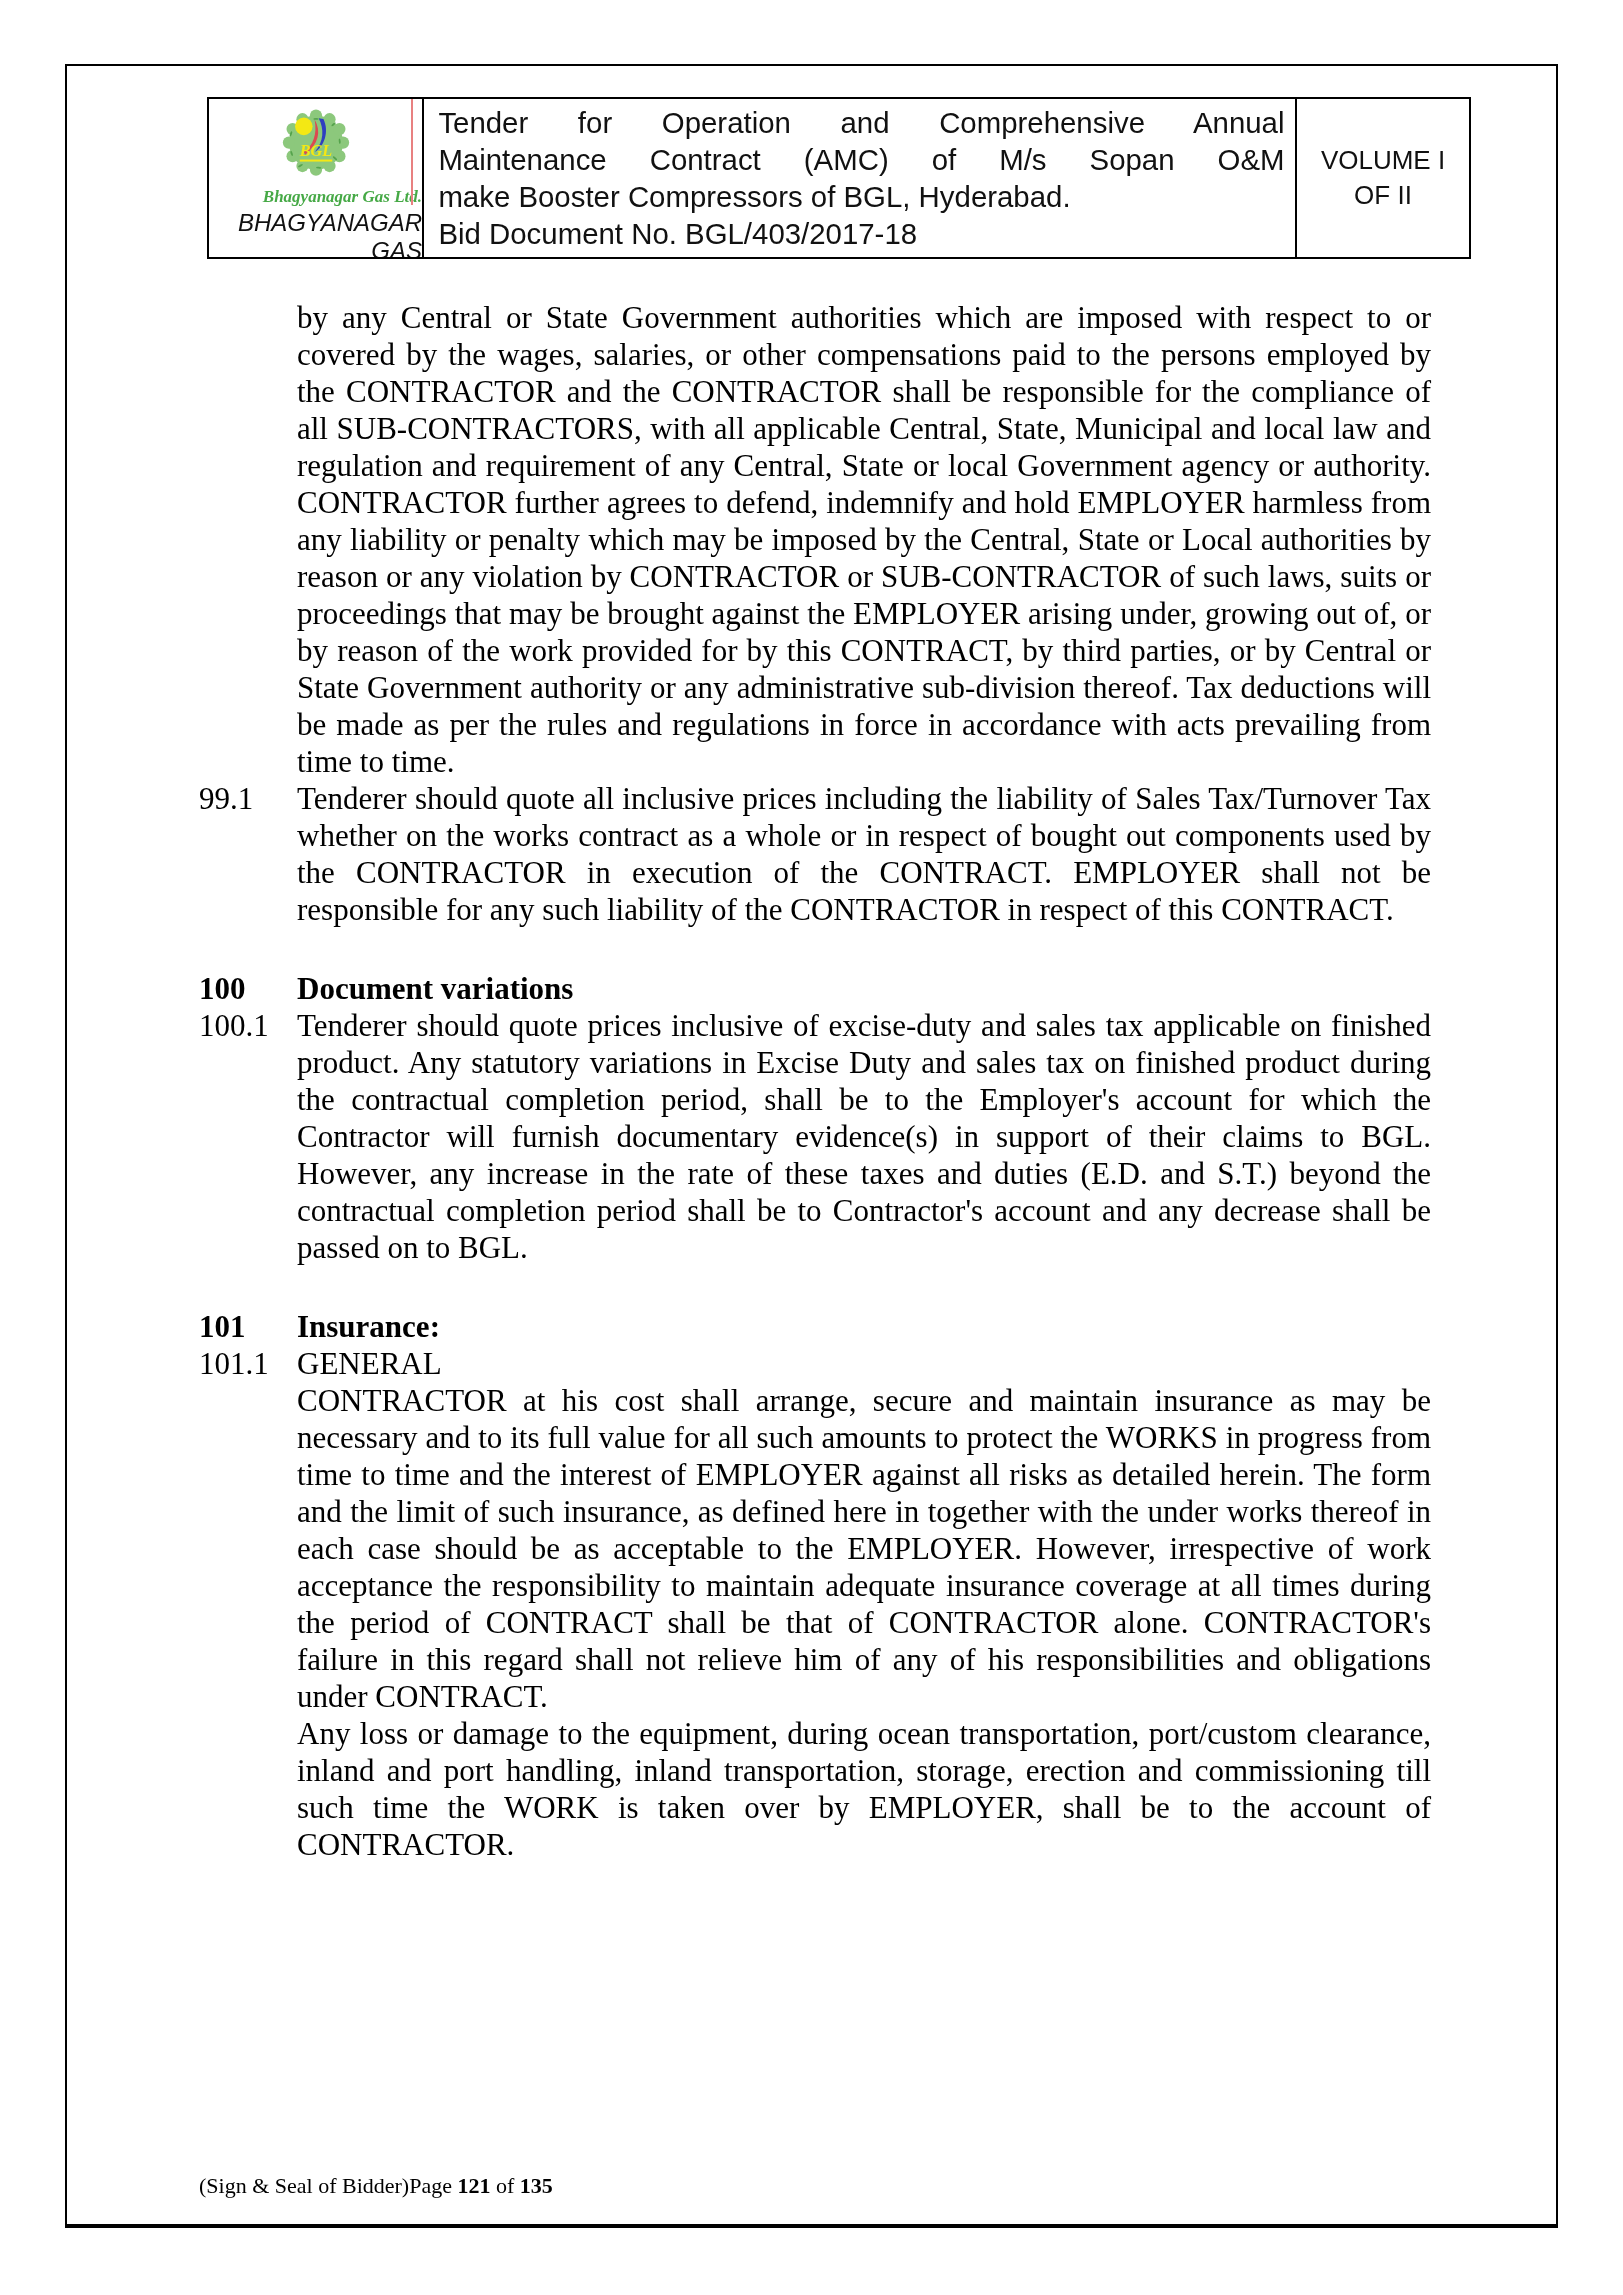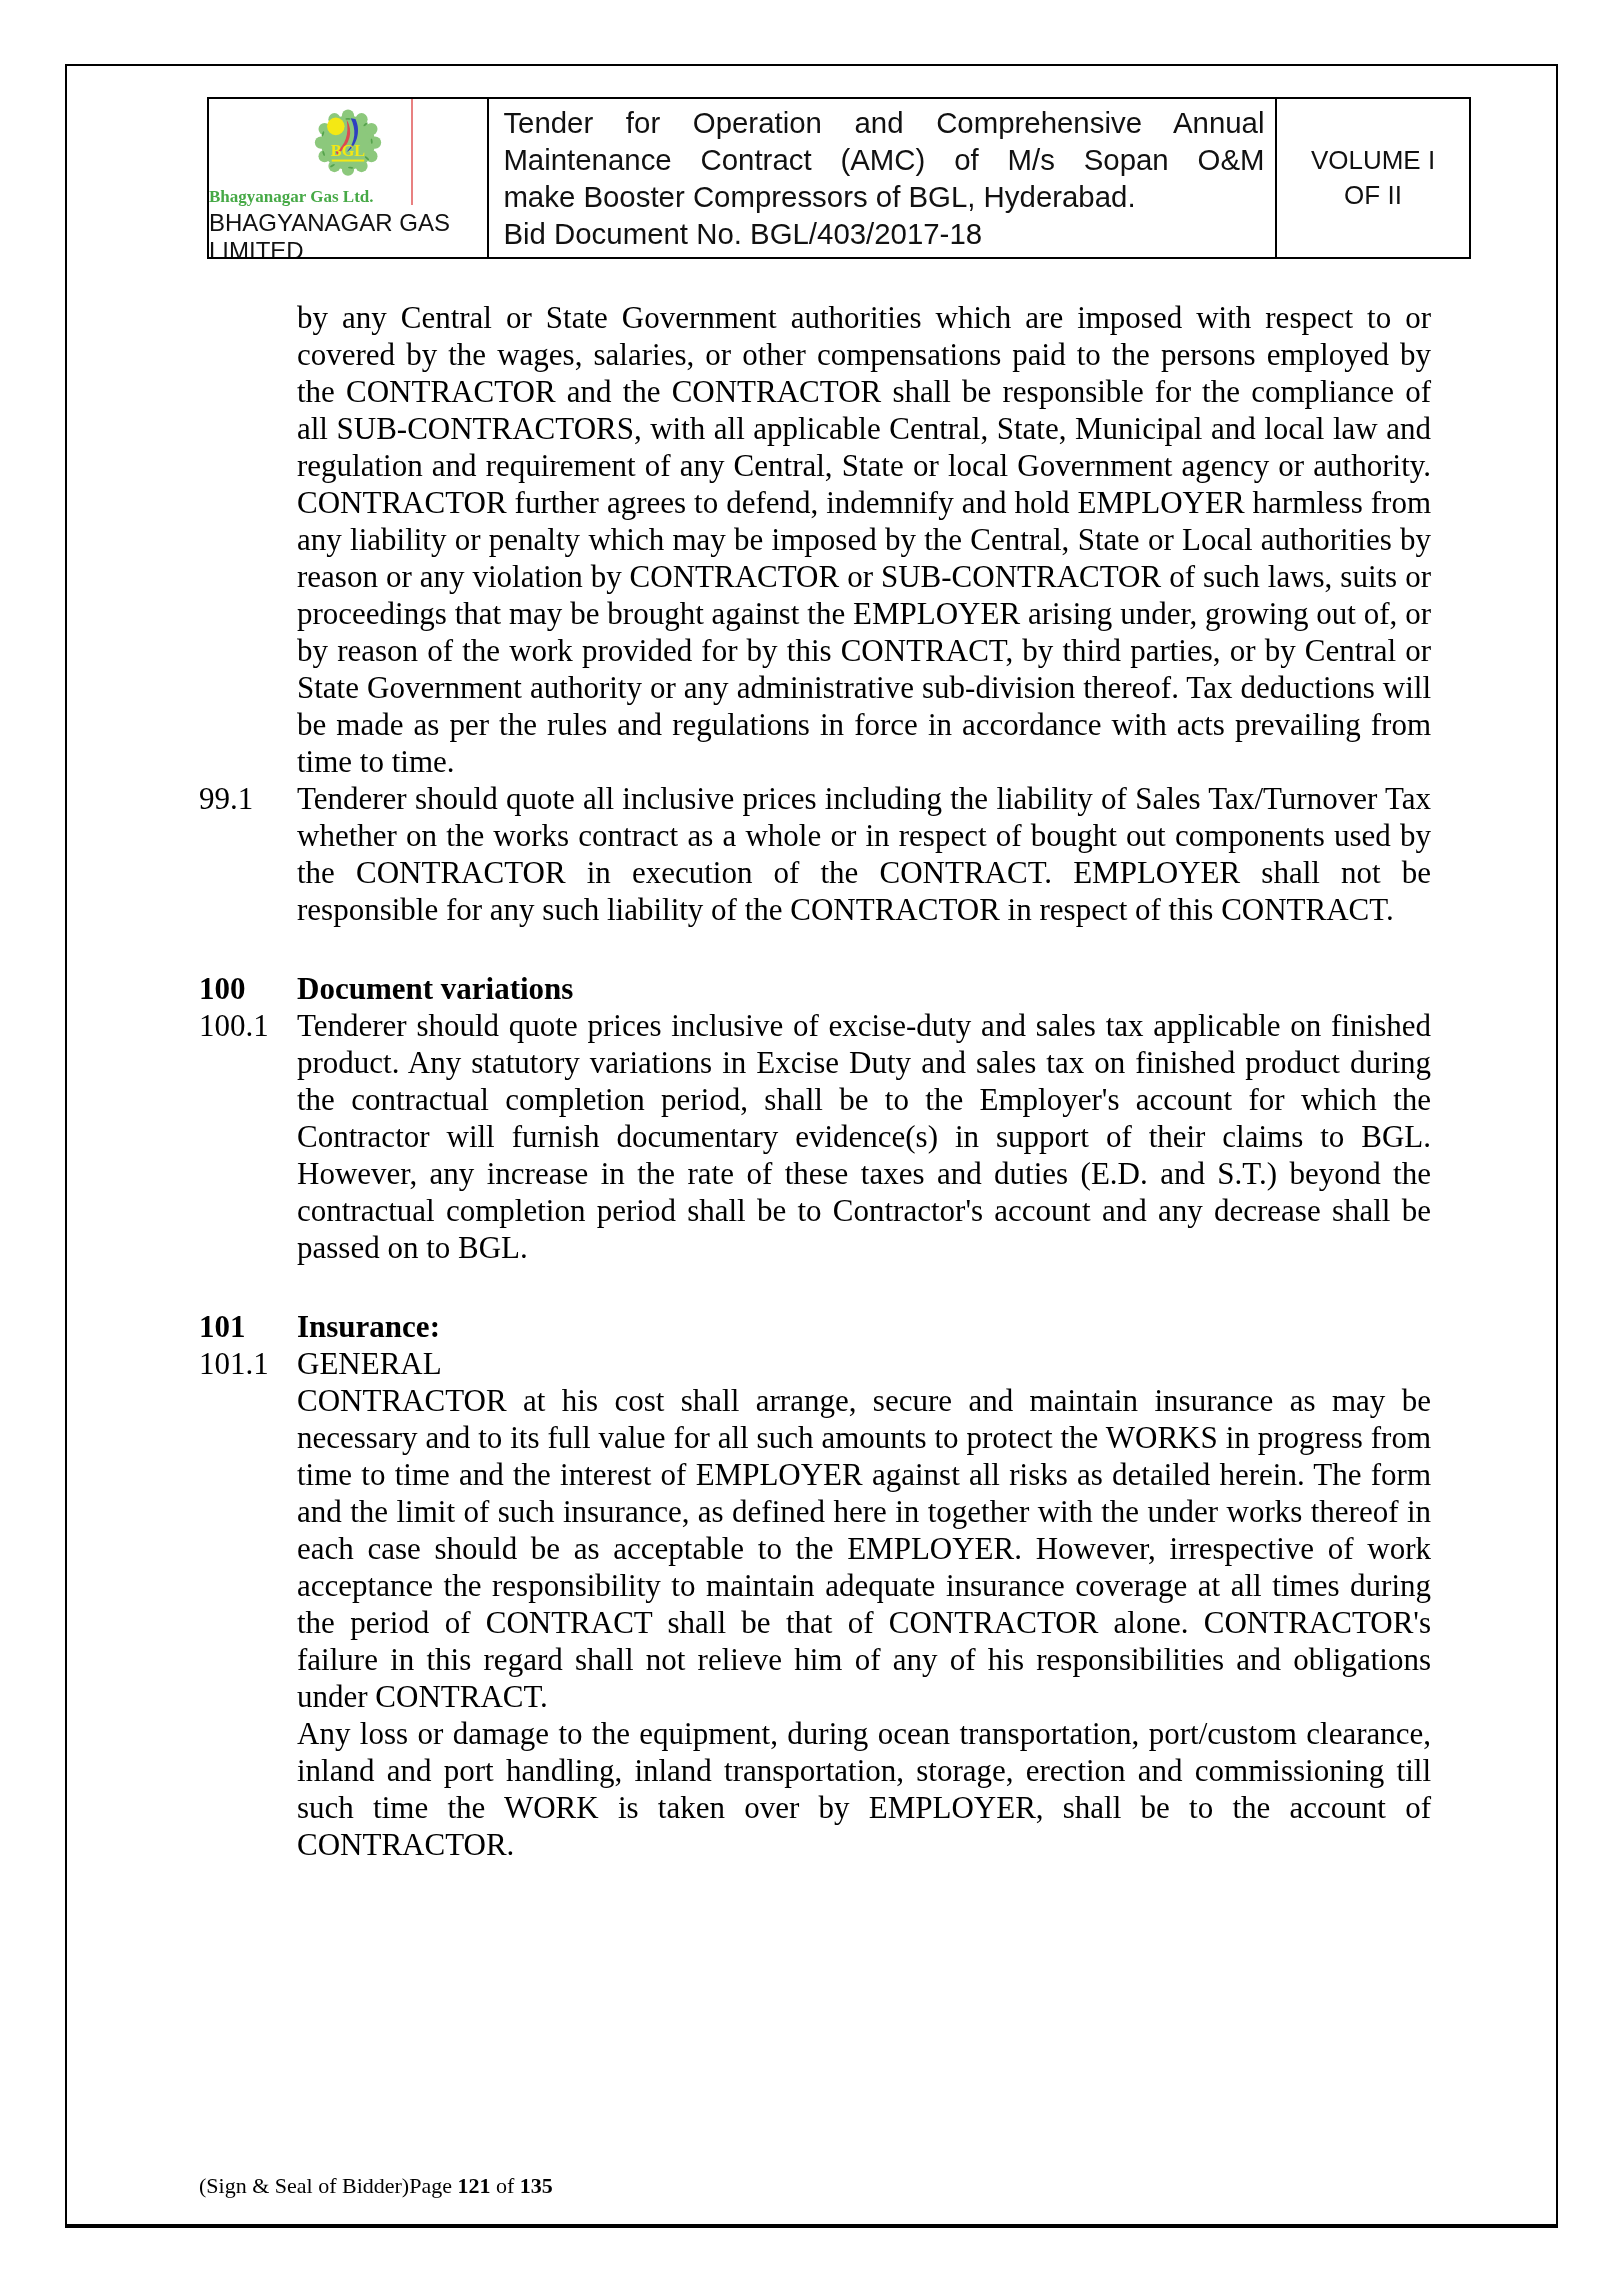--- a/index.html
+++ b/index.html
@@ -34,26 +34,27 @@
     left: 140px;
     top: 31px;
     width: 1264px;
     height: 162px;
     box-sizing: border-box;
     border: 2.6px solid #000;
     display: flex;
     background: #fff;
   }
   .logo-cell {
-    width: 280px;
+    width: 215px;
     box-sizing: border-box;
     border-right: 2px solid #000;
     position: relative;
-    text-align: left;
+    text-align: right;
     overflow: hidden;
+    font-style: italic;
   }
   .logo-divider-red {
     position: absolute;
     left: 202px;
     top: 0;
     width: 2px;
     height: 106px;
     background: #e88080;
   }
   .logo-emblem {
@@ -85,21 +86,21 @@
     line-height: 37px;
     color: #111;
   }
   .title-line-justify {
     text-align: justify;
     text-align-last: justify;
   }
   .title-line-left { text-align: left; }
   .title-line-center { text-align: left; }
   .volume-cell {
-    width: 192px;
+    width: 172px;
     box-sizing: border-box;
     display: flex;
     flex-direction: column;
     justify-content: center;
     text-align: center;
     font-family: "Liberation Sans", "DejaVu Sans", sans-serif;
     font-size: 26px;
     line-height: 35px;
     color: #111;
   }

